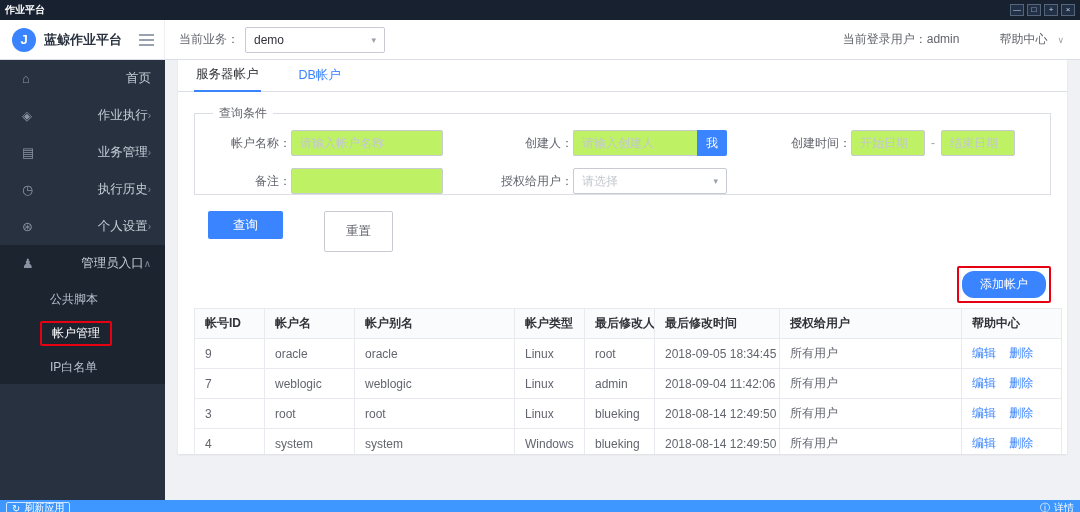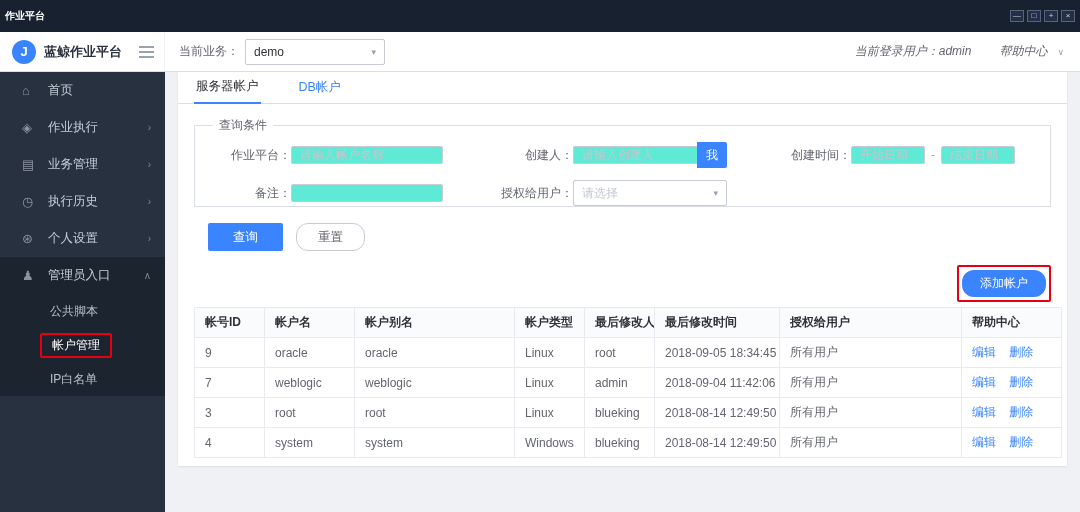--- a/index.html
+++ b/index.html
@@ -1,21 +1,21 @@
 <!DOCTYPE html>
 <html style="--accent: #3a84ff; --annotation: #e60012;"><head>
 <meta charset="utf-8">
 <style>
   * { margin:0; padding:0; box-sizing:border-box; }
   html,body { width:1080px; height:512px; overflow:hidden;
     font-family:"Liberation Sans","DejaVu Sans",sans-serif; background:#fff; }
   :root { --accent:#3a84ff; --annotation:#e60012; }
 
   
-  .titlebar { height:32px; background:#17212f; color:#fff; display:flex; align-items:center;
+  .titlebar { height:20px; background:#17212f; color:#fff; display:flex; align-items:center;
     padding:0 5px; font-size:10px; font-weight:bold; }
   .win-controls { margin-left:auto; display:flex; gap:3px; }
   .win-btn { width:14px; height:12px; border:1px solid #55657a; color:#cdd5df; font-size:8px;
     line-height:10px; text-align:center; background:#223047; font-weight:normal; cursor:pointer; }
 
   .statusbar { height:16px; background:#3e96ff; color:#fff; display:flex; align-items:center;
     justify-content:space-between; padding:0 6px; font-size:10px; }
   .refresh-box { display:flex; align-items:center; gap:4px; border:1px solid rgba(255,255,255,.75);
     border-radius:2px; padding:0 5px; height:13px; cursor:pointer; }
   .detail { display:flex; align-items:center; gap:4px; cursor:pointer; }
@@ -28,32 +28,32 @@
     font-weight:bold; display:flex; align-items:center; justify-content:center; font-size:13px;
     margin-right:8px; flex-shrink:0; }
   .brand-name { font-weight:bold; color:#2b3340; font-size:13px; flex:1; white-space:nowrap; }
   .hamburger { width:15px; display:flex; flex-direction:column; gap:3px; cursor:pointer; flex-shrink:0; }
   .hamburger span { height:2px; background:#9aa2b0; }
   .topbar { flex:1; display:flex; align-items:center; padding:0 16px 0 14px; font-size:12px; color:#63656e; }
   .select { height:26px; border:1px solid #c8cbd3; border-radius:2px; background:#fff; display:flex;
     align-items:center; justify-content:space-between; padding:0 8px; color:#313238; cursor:pointer; }
   .biz-select { width:140px; margin-left:6px; }
   .caret { color:#9aa0ab; font-size:9px; margin-left:6px; }
-  .top-right { margin-left:auto; display:flex; align-items:center; gap:28px;font-style:italic; }
+  .top-right { margin-left:auto; display:flex; align-items:center; gap:40px; }
   .help { display:flex; align-items:center; gap:4px; cursor:pointer; }
 
   
   .main { height:440px; display:flex; }
 
   .sidebar { width:165px; flex-shrink:0; background:#28313f; color:#c3cdd7;
     display:flex; flex-direction:column; }
   .side-item { height:37px; display:flex; align-items:center; padding:0 14px 0 22px;
     font-size:12.5px; cursor:pointer; }
   .side-icon { width:26px; color:#8b93a2; font-size:13px; }
-  .side-label { flex:1; }
+  .side-label { flex:1;text-align:right; }
   .side-arrow { font-size:10px; color:#7d8698; }
   .admin-group { background:#1c2430; }
   .sub-item { height:34px; display:flex; align-items:center; padding-left:50px;
     font-size:12px; color:#b9c2cf; cursor:pointer; }
   .sub-item.active { color:#fff; padding-left:40px; }
   .ann-inline { border:2px solid var(--annotation); border-radius:2px; padding:2px 10px; }
 
   .content { flex:1; background:#eff1f5; padding:0 13px; overflow:hidden; }
   .panel { background:#fff; height:394px; box-shadow:0 1px 2px rgba(0,0,0,.08); overflow:hidden; }
 
@@ -61,40 +61,40 @@
     gap:36px; align-items:flex-end; }
   .tab { padding:6px 2px 7px; font-size:12.5px; cursor:pointer; }
   .tab.active { color:#313238; border-bottom:2px solid var(--accent); margin-bottom:-1px; }
   .tab.inactive { color:var(--accent); }
 
   fieldset.filter { margin:13px 16px 0; border:1px solid #dcdee5; padding:4px 12px 0; }
   fieldset.filter legend { font-size:12px; color:#63656e; padding:0 6px; margin-left:6px; }
   .filter-row { display:flex; align-items:center; margin-top:12px; }
   .filter-row:first-of-type { margin-top:4px; }
   .flabel { display:inline-block; text-align:right; color:#63656e; font-size:12px; flex-shrink:0; }
-  .inp { height:18px; border:1px solid #c8cbd3; border-radius:2px; padding:0 8px; font-size:12px;
-    color:#313238; background:#5eead4; }
+  .inp { height:26px; border:1px solid #c8cbd3; border-radius:2px; padding:0 8px; font-size:12px;
+    color:#313238; background:#bef264; }
   .inp::placeholder { color:#c3c7cf; }
   .fi { display:flex; align-items:center; }
   .fi1 .flabel { width:84px; } .fi1 .inp { width:152px; }
   .fi2 { margin-left:40px; } .fi2 .flabel { width:90px; }
   .creator-inp { width:124px; border-radius:2px 0 0 2px; border-right:none; }
   .me-btn { width:30px; height:26px; background:var(--accent); color:#fff; border:none;
     border-radius:0 2px 2px 0; font-size:12px; cursor:pointer; }
   .grant-select { width:154px; font-size:12px; }
   .grant-select .placeholder { color:#c3c7cf; }
   .fi3 { margin-left:40px; } .fi3 .flabel { width:84px; }
   .date-inp { width:74px; }
   .date-sep { margin:0 6px; color:#9aa0ab; font-size:12px; }
 
-  .actions { margin:16px 0 0 30px; display:flex; }
+  .actions { margin:16px 0 0 30px; display:flex;gap:28px; }
   .btn-primary { background:var(--accent); color:#fff; border:none; border-radius:2px; height:28px;
     padding:0 25px; font-size:12.5px; cursor:pointer; }
-  .btn-plain { background:#fff; color:#63656e; border:1px solid #c8cbd3; border-radius:12px;
-    height:28px; padding:0 21px; font-size:12.5px; margin-left:13px; cursor:pointer; }
+  .btn-plain { background:#fff; color:#63656e; border:1px solid #c8cbd3; border-radius:2px;
+    height:41px; padding:0 21px; font-size:12.5px; margin-left:13px; cursor:pointer; }
 
   .add-row { display:flex; justify-content:flex-end; margin:14px 16px 5px; }
   .ann-box { border:2px solid var(--annotation); border-radius:2px; padding:3px; display:inline-block; }
   .btn-add { background:var(--accent); color:#fff; border:none; border-radius:12px; height:27px;
     padding:0 18px; font-size:12px; cursor:pointer; }
 
   table.accounts { width:calc(100% - 32px); margin:0 16px; border-collapse:collapse; table-layout:fixed; }
   table.accounts th, table.accounts td { border:1px solid #e9eaf0; font-size:12px; text-align:left;
     padding:6px 10px; white-space:nowrap; overflow:hidden; }
   table.accounts th { background:#fafbfd; color:#313238; font-weight:bold; }
@@ -190,21 +190,21 @@
 
       <div class="tabs">
         <span class="tab active">服务器帐户</span>
         <span class="tab inactive">DB帐户</span>
       </div>
 
       <fieldset class="filter">
         <legend>查询条件</legend>
         <div class="filter-row">
           <div class="fi fi1">
-            <span class="flabel">作业平台：</span>
+            <span class="flabel">帐户名称：</span>
             <input class="inp" type="text" placeholder="请输入帐户名称" style="">
           </div>
           <div class="fi fi2">
             <span class="flabel">创建人：</span>
             <input class="inp creator-inp" type="text" placeholder="请输入创建人" style="">
             <button class="me-btn">我</button>
           </div>
           <div class="fi fi3">
             <span class="flabel">创建时间：</span>
             <input class="inp date-inp" type="text" placeholder="开始日期" style="">

